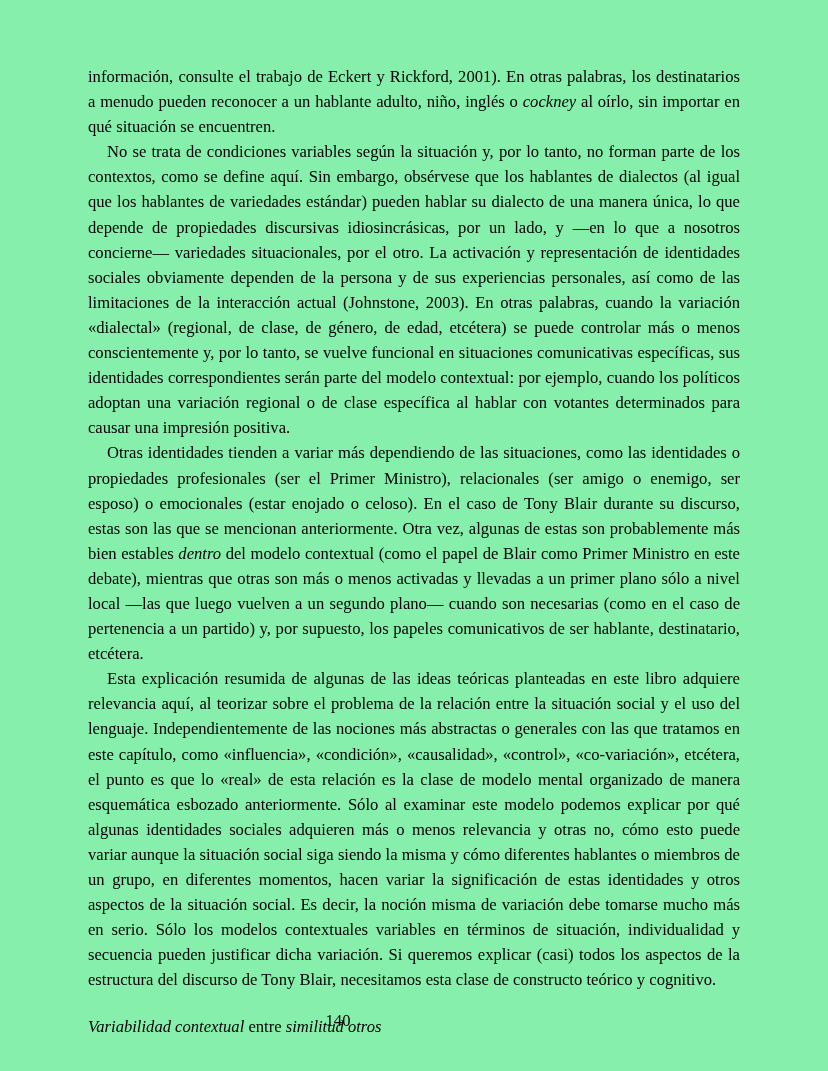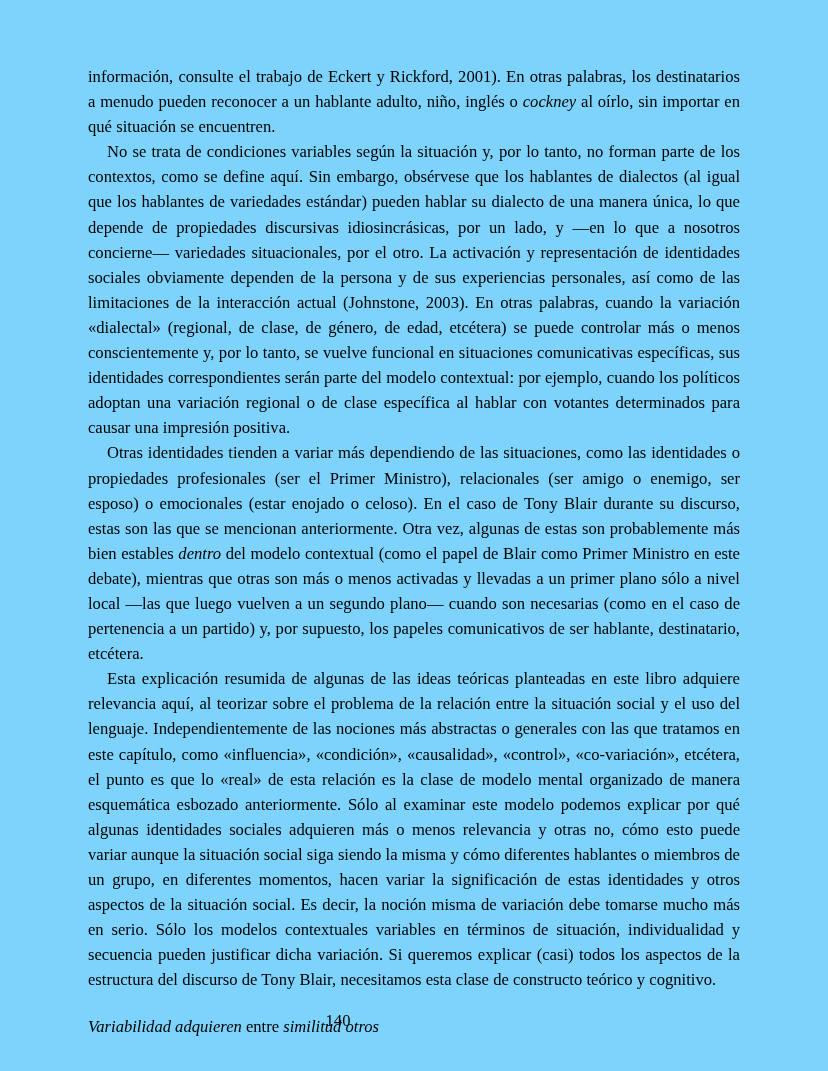--- a/index.html
+++ b/index.html
@@ -9,21 +9,21 @@
   }
   body {
     font-family: "Liberation Serif", "DejaVu Serif", serif;
     color: #000000;
   }
   #page {
     position: relative;
     width: 828px;
     height: 1071px;
     margin: 0 auto;
-    background: #7dd3fc;
+    background: #86efac;
     overflow: hidden;
   }
   #text-column {
     position: absolute;
     left: 88px;
     top: 64px;
     width: 652px;
   }
   p.body-paragraph {
     margin: 0;
@@ -78,19 +78,19 @@
     <p class="body-paragraph no-indent">información, consulte el trabajo de Eckert y Rickford, 2001). En otras palabras, los destinatarios a menudo pueden reconocer a un hablante adulto, niño, inglés o <span class="it">cockney</span> al oírlo, sin importar en qué situación se encuentren.</p>
 
     <p class="body-paragraph">No se trata de condiciones variables según la situación y, por lo tanto, no forman parte de los contextos, como se define aquí. Sin embargo, obsérvese que los hablantes de dialectos (al igual que los hablantes de variedades estándar) pueden hablar su dialecto de una manera única, lo que depende de propiedades discursivas idiosincrásicas, por un lado, y —en lo que a nosotros concierne— variedades situacionales, por el otro. La activación y representación de identidades sociales obviamente dependen de la persona y de sus experiencias personales, así como de las limitaciones de la interacción actual (Johnstone, 2003). En otras palabras, cuando la variación «dialectal» (regional, de clase, de género, de edad, etcétera) se puede controlar más o menos conscientemente y, por lo tanto, se vuelve funcional en situaciones comunicativas específicas, sus identidades correspondientes serán parte del modelo contextual: por ejemplo, cuando los políticos adoptan una variación regional o de clase específica al hablar con votantes determinados para causar una impresión positiva.</p>
 
     <p class="body-paragraph">Otras identidades tienden a variar más dependiendo de las situaciones, como las identidades o propiedades profesionales (ser el Primer Ministro), relacionales (ser amigo o enemigo, ser esposo) o emocionales (estar enojado o celoso). En el caso de Tony Blair durante su discurso, estas son las que se mencionan anteriormente. Otra vez, algunas de estas son probablemente más bien estables <span class="it">dentro</span> del modelo contextual (como el papel de Blair como Primer Ministro en este debate), mientras que otras son más o menos activadas y llevadas a un primer plano sólo a nivel local —las que luego vuelven a un segundo plano— cuando son necesarias (como en el caso de pertenencia a un partido) y, por supuesto, los papeles comunicativos de ser hablante, destinatario, etcétera.</p>
 
     <p class="body-paragraph">Esta explicación resumida de algunas de las ideas teóricas planteadas en este libro adquiere relevancia aquí, al teorizar sobre el problema de la relación entre la situación social y el uso del lenguaje. Independientemente de las nociones más abstractas o generales con las que tratamos en este capítulo, como «influencia», «condición», «causalidad», «control», «co-variación», etcétera, el punto es que lo «real» de esta relación es la clase de modelo mental organizado de manera esquemática esbozado anteriormente. Sólo al examinar este modelo podemos explicar por qué algunas identidades sociales adquieren más o menos relevancia y otras no, cómo esto puede variar aunque la situación social siga siendo la misma y cómo diferentes hablantes o miembros de un grupo, en diferentes momentos, hacen variar la significación de estas identidades y otros aspectos de la situación social. Es decir, la noción misma de variación debe tomarse mucho más en serio. Sólo los modelos contextuales variables en términos de situación, individualidad y secuencia pueden justificar dicha variación. Si queremos explicar (casi) todos los aspectos de la estructura del discurso de Tony Blair, necesitamos esta clase de constructo teórico y cognitivo.</p>
 
     <div class="spacer-gap"></div>
 
-    <h2 class="section-heading"><span class="it">Variabilidad adquieren</span><span class="roman"> entre </span><span class="it">similitud otros</span></h2>
+    <h2 class="section-heading"><span class="it">Variabilidad contextual</span><span class="roman"> entre </span><span class="it">similitud otros</span></h2>
 
   </div>
 
   <div id="page-number">140</div>
 
 </div>
 
 </body></html>

